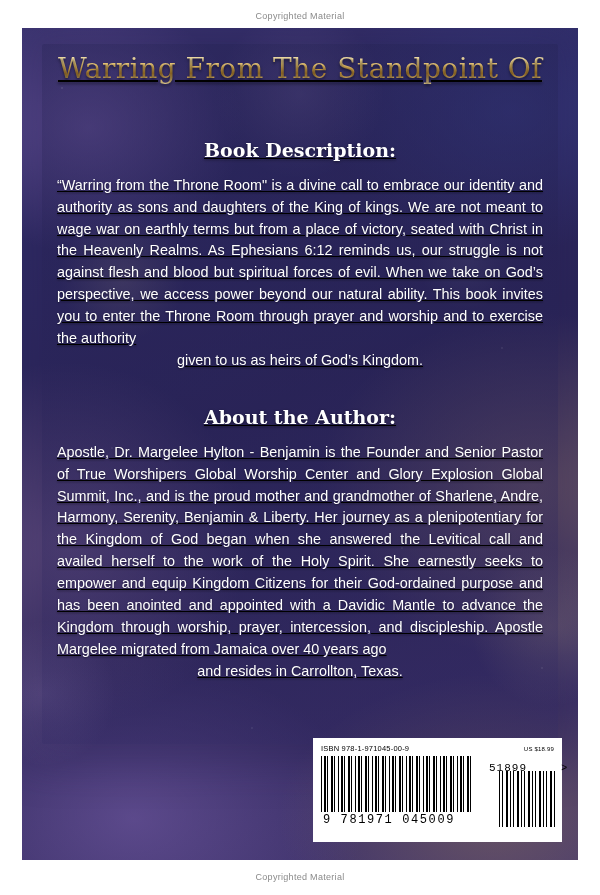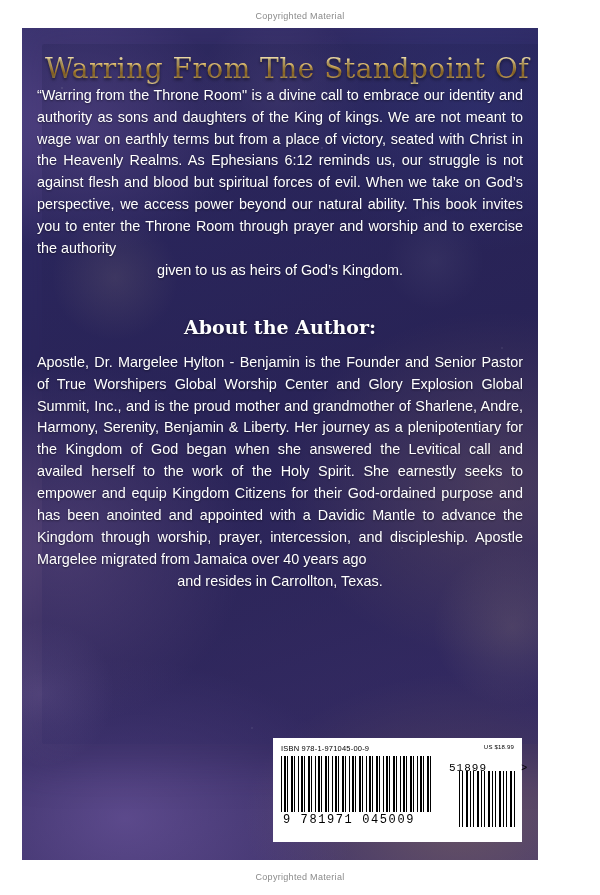--- a/index.html
+++ b/index.html
@@ -34,31 +34,32 @@
     font-family: "Liberation Sans", sans-serif;
   }
   .watermark.top { top: 11px; }
   .watermark.bottom { bottom: 13px; }
 
   
   .cover {
     position: absolute;
     left: 22px;
     top: 28px;
-    width: 516px;
+    width: 556px;
     height: 832px;
     overflow: hidden;
     background:
       radial-gradient(ellipse 220px 180px at 12% 12%, rgba(140,110,190,0.55), rgba(0,0,0,0) 70%),
       radial-gradient(ellipse 260px 200px at 88% 10%, rgba(60,70,150,0.55), rgba(0,0,0,0) 70%),
       radial-gradient(ellipse 300px 240px at 92% 55%, rgba(190,150,110,0.40), rgba(0,0,0,0) 72%),
       radial-gradient(ellipse 260px 260px at 8%  62%, rgba(170,130,180,0.45), rgba(0,0,0,0) 70%),
       radial-gradient(ellipse 320px 220px at 20% 95%, rgba(120,95,170,0.55), rgba(0,0,0,0) 72%),
       radial-gradient(ellipse 300px 200px at 85% 95%, rgba(150,120,90,0.45), rgba(0,0,0,0) 72%),
       linear-gradient(160deg, #3a3470 0%, #2e2a63 22%, #2a2558 45%, #322a5e 66%, #3b3068 85%, #42356e 100%);
+    text-decoration: underline;
   }
 
   
   .cover::before {
     content: "";
     position: absolute;
     inset: 0;
     background:
       radial-gradient(circle 90px at 18% 30%, rgba(222,200,160,0.22), rgba(0,0,0,0) 70%),
       radial-gradient(circle 70px at 80% 28%, rgba(255,255,255,0.10), rgba(0,0,0,0) 70%),
@@ -177,21 +178,21 @@
   .barcode-inner {
     position: relative;
     width: 100%;
     height: 100%;
     box-sizing: border-box;
     padding: 6px 8px 4px 8px;
   }
   .isbn-row {
     display: flex;
     justify-content: space-between;
-    align-items: flex-start;
+    align-items: center;
     font-family: "Liberation Sans", sans-serif;
     font-size: 7px;
     color: #000;
     letter-spacing: 0.2px;
   }
   .isbn-text { font-size: 7.5px; }
   .price-text { font-size: 6px; }
 
   .bars-wrap {
     position: relative;
@@ -258,20 +259,21 @@
 
   <div class="cover">
 
     <div class="panel"></div>
 
     <div class="title-block">
       <div class="title-line1">Warring From The Standpoint Of</div>
     </div>
 
     <div class="section">
+      <h2 class="section-heading heading-desc">Book Description:</h2>
       <p class="body-text"><span>“Warring from the Throne Room" is a divine call to embrace our identity and authority as sons and daughters of the King of kings. We are not meant to wage war on earthly terms but from a place of victory, seated with Christ in the Heavenly Realms. As Ephesians 6:12 reminds us, our struggle is not against flesh and blood but spiritual forces of evil. When we take on God’s perspective, we access power beyond our natural ability. This book invites you to enter the Throne Room through prayer and worship and to exercise the authority</span><span class="last-line">given to us as heirs of God’s Kingdom.</span></p>
     </div>
 
     <div class="section">
       <h2 class="section-heading heading-author">About the Author:</h2>
       <p class="body-text"><span>Apostle, Dr. Margelee Hylton - Benjamin is the Founder and Senior Pastor of True Worshipers Global Worship Center and Glory Explosion Global Summit, Inc., and is the proud mother and grandmother of Sharlene, Andre, Harmony, Serenity, Benjamin &amp; Liberty. Her journey as a plenipotentiary for the Kingdom of God began when she answered the Levitical call and availed herself to the work of the Holy Spirit. She earnestly seeks to empower and equip Kingdom Citizens for their God-ordained purpose and has been anointed and appointed with a Davidic Mantle to advance the Kingdom through worship, prayer, intercession, and discipleship. Apostle Margelee migrated from Jamaica over 40 years ago</span><span class="last-line">and resides in Carrollton, Texas.</span></p>
     </div>
 
     <div class="barcode-box">
       <div class="barcode-inner">

